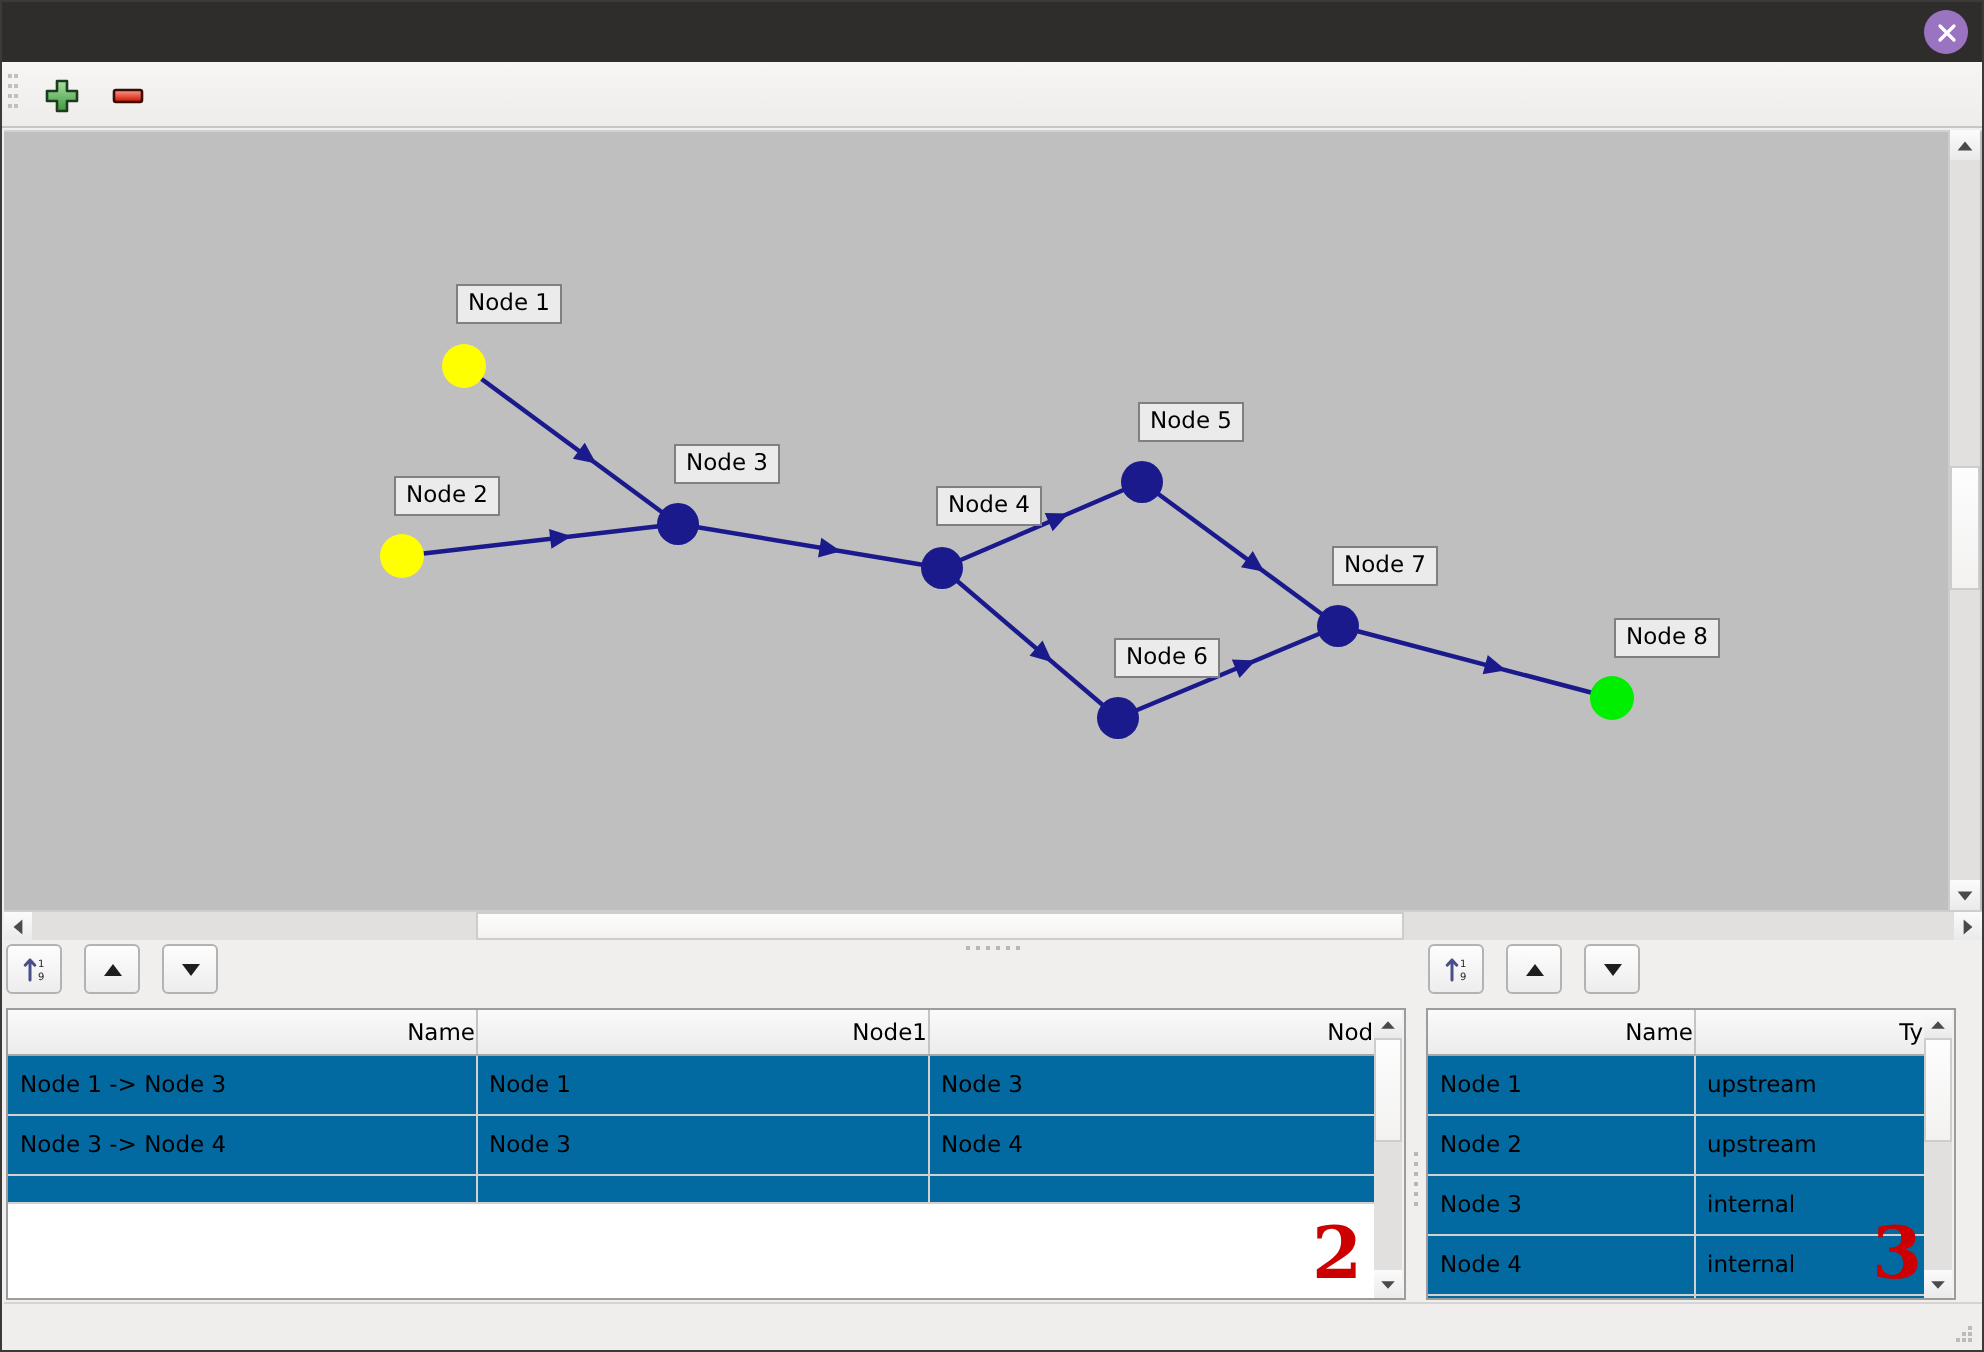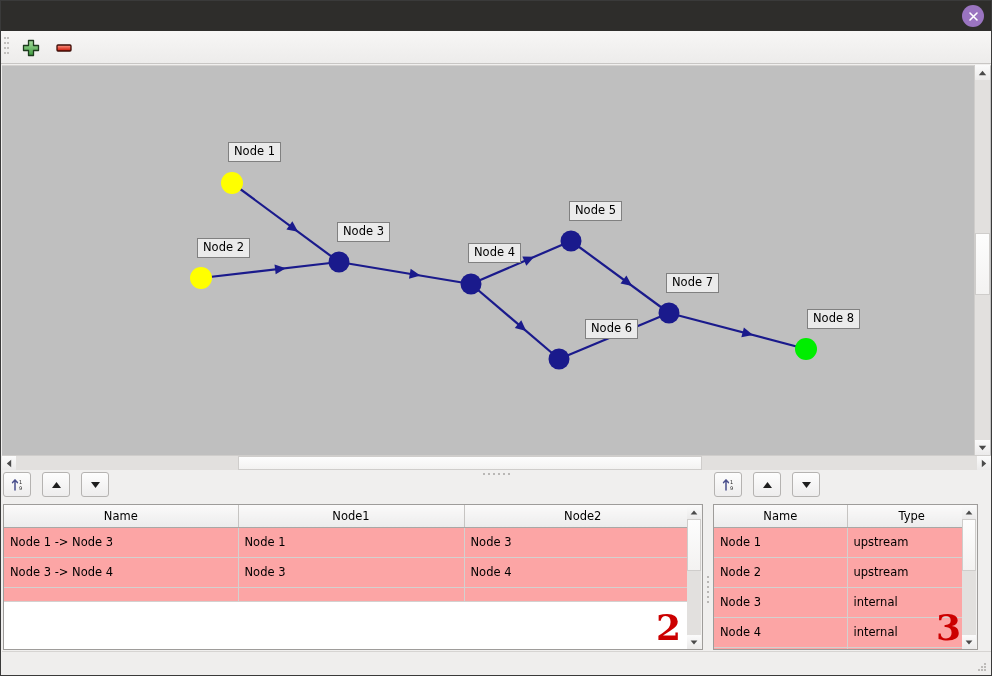--- a/index.html
+++ b/index.html
@@ -177,31 +177,31 @@
 
   .grid table { border-collapse: collapse; width: 100%; table-layout: fixed; }
   .grid thead th {
     height: 22px;
     background: linear-gradient(#fbfafa, #ececec);
     border-right: 1px solid #c6c4c2;
     border-bottom: 1px solid #a9a7a5;
     font-size: 11.5px;
     font-weight: normal;
     color: #000;
-    text-align: center;
+    text-align: right;
     user-select: none;
   }
   .grid tbody td {
     height: 30px;
     border-right: 1px solid #d3d1cf;
     border-bottom: 1px solid #d3d1cf;
     font-size: 11.5px;
     color: #000;
     padding-left: 6px;
-    background: #fca5a5;
+    background: #0369a1;
     white-space: nowrap;
     overflow: hidden;
   }
   .grid tbody tr.blank td { height: 14px; }
 
   .grid-vscroll {
     position: absolute; top: 503px; width: 16px; height: 146px;
     background: #f2f1f0; border: 1px solid #9e9c9a; border-left: none;
   }
   .gvs-left  { left: 686px; }
@@ -293,21 +293,21 @@
         <circle cx="557" cy="293" r="10.5" fill="#1a1a8c"></circle>
         <circle cx="667" cy="247" r="10.5" fill="#1a1a8c"></circle>
         <circle cx="804" cy="283" r="11" fill="#00ee00"></circle>
       </svg>
     <div id="graph-labels">
         <div class="node-label" style="left: 226px; top: 76px;">Node 1</div>
         <div class="node-label" style="left: 195px; top: 172px;">Node 2</div>
         <div class="node-label" style="left: 335px; top: 156px;">Node 3</div>
         <div class="node-label" style="left: 466px; top: 177px;">Node 4</div>
         <div class="node-label" style="left: 567px; top: 135px;">Node 5</div>
-        <div class="node-label" style="left: 555px; top: 253px; margin-left: 28px;">Node 6</div>
+        <div class="node-label" style="left: 555px; top: 253px;">Node 6</div>
         <div class="node-label" style="left: 664px; top: 207px;">Node 7</div>
         <div class="node-label" style="left: 805px; top: 243px;">Node 8</div>
       </div>
 
   </div>
 
   <div class="vscroll">
     <div class="sb-track" style="left:0; top:15px; width:15px; height:360px;"></div>
     <div class="sb-arrow" style="left:0; top:0; width:15px; height:15px;">
       <svg width="9" height="6" viewBox="0 0 9 6">

